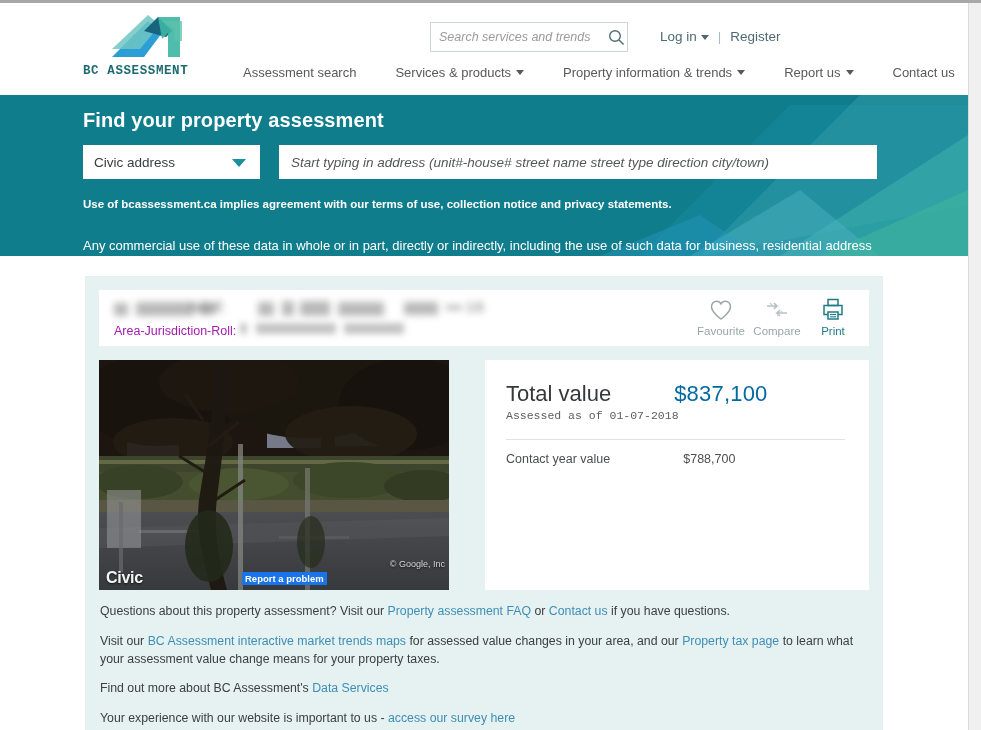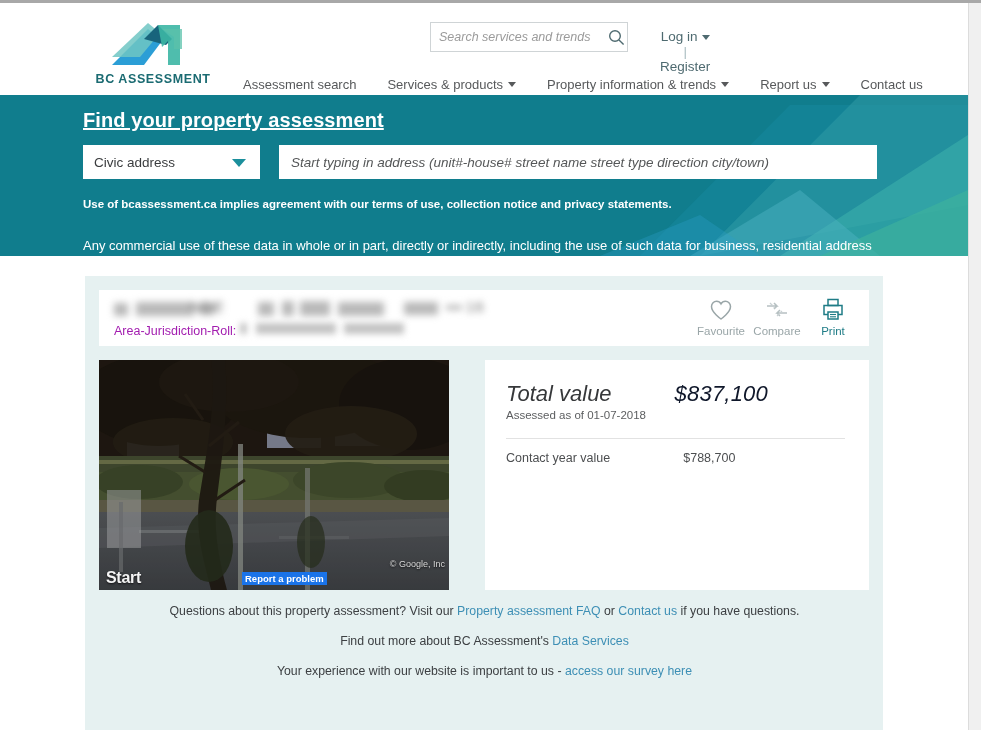--- a/index.html
+++ b/index.html
@@ -29,21 +29,21 @@
   }
   .scrollbar .thumb {
     position: absolute; left: 1px; top: 0; width: 11px; height: 150px;
     background: #f0f0f0;
   }
   
   .header {
     position: relative; height: 92px; background: #ffffff;
   }
   .logo-wrap {
-    position: absolute; left: 83px; top: 16px; width: 140px; text-align: center;
+    position: absolute; left: 83px; top: 8px; width: 140px;  font-family: Liberation Mono, monospace;
   }
   .logo-mark { width: 98px; height: 50px; margin: 0 auto; display: block; }
   .logo-text {
     font-size: 12.5px; font-weight: bold; color: #1b6b72;
     letter-spacing: 0.6px; margin-top: 3px;
   }
   .search-box {
     position: absolute; left: 430px; top: 19px; width: 198px; height: 30px;
     border: 1px solid #cfd4d6; background: #fff; display: flex; align-items: center;
   }
@@ -52,50 +52,50 @@
     font-family: "Liberation Sans", sans-serif;
     font-size: 12.5px; color: #585858; background: transparent;
   }
   .search-box input::placeholder { color: #9b9b9b; font-style: italic; }
   .search-btn {
     width: 30px; height: 28px; display: flex; align-items: center; justify-content: center;
     background: transparent; border: 0; cursor: pointer;
   }
   .auth {
     position: absolute; left: 660px; top: 26px; display: flex; align-items: center;
-    font-size: 13.5px; color: #4e6a70; flex-direction: column;
+    font-size: 13.5px; color: #4e6a70;
   }
   .auth a { color: #4e6a70; text-decoration: none; cursor: pointer; }
   .auth .caret {
     display: inline-block; margin-left: 4px;
     border-left: 4px solid transparent; border-right: 4px solid transparent;
     border-top: 5px solid #4e6a70; vertical-align: middle;
   }
   .auth .sep { margin: 0 9px; color: #a8bcc0; }
   .mainnav {
-    position: absolute; left: 0; top: 74px; width: 100%;
-    display: flex; padding-left: 243px; align-items: center; gap: 0;
+    position: absolute; left: 0; top: 62px; width: 100%;
+    display: flex; padding-left: 243px; align-items: center; gap: 8px;
   }
   .mainnav .item {
     font-size: 13px; color: #57595b; margin-right: 31px; cursor: pointer;
     white-space: nowrap; display: flex; align-items: center;
   }
   .mainnav .item .caret {
     display: inline-block; margin-left: 5px;
     border-left: 4px solid transparent; border-right: 4px solid transparent;
     border-top: 5px solid #57595b;
   }
   
   .hero {
     position: relative; height: 161px; background: #107d8d; overflow: hidden;
   }
   .hero .shapes { position: absolute; inset: 0; }
   .hero-inner { position: relative; padding: 14px 0 0 83px; }
   .hero h1 {
-    font-size: 20px; color: #ffffff; font-weight: bold; letter-spacing: 0.1px; text-decoration: underline;
+    font-size: 20px; color: #ffffff; font-weight: bold; letter-spacing: 0.1px;
   }
   .hero-controls { display: flex; margin-top: 13px; }
   .select-wrap {
     position: relative; width: 177px; height: 34px; background: #fff;
     display: flex; align-items: center; cursor: pointer;
   }
   .select-wrap .val {
     font-size: 13.5px; color: #3a3c3e; padding-left: 11px;
   }
   .select-wrap .dd {
@@ -170,33 +170,33 @@
     background: #1a73e8; padding: 1px 3px; font-weight: bold; cursor: pointer;
   }
   .photo .attr {
     position: absolute; right: 4px; bottom: 21px; font-size: 9px; color: #d8d8d8;
     text-shadow: 0 1px 2px rgba(0,0,0,.8);
   }
   .value-panel {
     margin-left: 36px; width: 384px; height: 230px; background: #ffffff;
     padding: 21px 24px 0 21px;
   }
-  .val-top { display: flex; align-items: center; font-style: italic; }
+  .val-top { display: flex; align-items: center; }
   .val-top .label { font-size: 22px; color: #36383a; }
   .val-top .amount {
-    font-size: 22px; color: #0f172a; margin-left: 63px; letter-spacing: 0.2px;
-  }
-  .assessed { font-size: 11.5px; color: #5c5e60; margin-top: 2px; }
+    font-size: 22px; color: #0369a1; margin-left: 63px; letter-spacing: 0.2px;
+  }
+  .assessed { font-size: 11.5px; color: #5c5e60; margin-top: 2px; font-family: Liberation Mono, monospace; }
   .hr { height: 1px; background: #e2e2e2; margin: 17px 0 0 0; }
   .prev-row { display: flex; margin-top: 12px; }
   .prev-row .label { font-size: 12.5px; color: #4c4e50; }
   .prev-row .amount { font-size: 12.5px; color: #4c4e50; margin-left: 73px; }
   .notes { margin-top: 13px; padding-left: 1px; }
   .notes p {
-    font-size: 12.3px; color: #3d4043; line-height: 1.45; margin-bottom: 12px; text-align: center;
+    font-size: 12.3px; color: #3d4043; line-height: 1.45; margin-bottom: 12px;
   }
   .notes p:last-child { margin-bottom: 0; }
   .notes a { color: #3d8fb5; text-decoration: none; cursor: pointer; }
 </style>
 </head>
 <body>
 
 <div class="page">
   <div class="topline"></div>
 
@@ -380,41 +380,42 @@
               <rect x="8" y="130" width="34" height="58" fill="#b9bcbe" opacity="0.55"></rect>
               <rect x="20" y="142" width="4" height="70" fill="#7f8285" opacity="0.7"></rect>
               <rect x="139" y="84" width="5" height="146" fill="#9fa49c" opacity="0.75"></rect>
               <rect x="206" y="108" width="5" height="122" fill="#8e938b" opacity="0.7"></rect>
               <path d="M112 0 C118 40 108 90 100 140 C96 176 106 204 112 230 L128 230 C120 200 114 170 118 138 C124 92 130 42 126 0 Z" fill="#241d15" opacity="0.95"></path>
               <path d="M104 60 L86 34 M110 86 L140 62 M106 112 L80 96 M116 140 L146 120" stroke="#2a2218" stroke-width="3"></path>
               <ellipse cx="110" cy="186" rx="24" ry="36" fill="#2b3320" opacity="0.9"></ellipse>
               <ellipse cx="212" cy="182" rx="14" ry="26" fill="#2e3621" opacity="0.7"></ellipse>
               <rect y="0" width="350" height="230" fill="#000000" opacity="0.18"></rect>
             </svg>
-            <div class="gwm">Start</div>
+            <div class="gwm">Civic</div>
             <div class="report">Report a problem</div>
             <div class="attr">© Google, Inc</div>
           </div>
 
           <div class="value-panel">
             <div class="val-top">
               <div class="label">Total value</div>
               <div class="amount">$837,100</div>
             </div>
             <div class="assessed">Assessed as of 01-07-2018</div>
             <div class="hr"></div>
             <div class="prev-row">
               <div class="label">Contact year value</div>
               <div class="amount">$788,700</div>
             </div>
           </div>
         </div>
 
         <div class="notes">
           <p><span>Questions about this property assessment? Visit our </span><a>Property assessment FAQ</a><span> or </span><a>Contact us</a><span> if you have questions.</span></p>
+          <p><span>Visit our </span><a>BC Assessment interactive market trends maps</a><span> for assessed value changes in your area, and our </span><a>Property tax page</a><span> to learn what your assessment value change means for your property taxes.</span></p>
           <p><span>Find out more about BC Assessment's </span><a>Data Services</a></p>
           <p><span>Your experience with our website is important to us - </span><a>access our survey here</a></p>
         </div>
 
       </div>
     </div>
   </div>
 
   <div class="scrollbar">
     <div class="thumb"></div>

